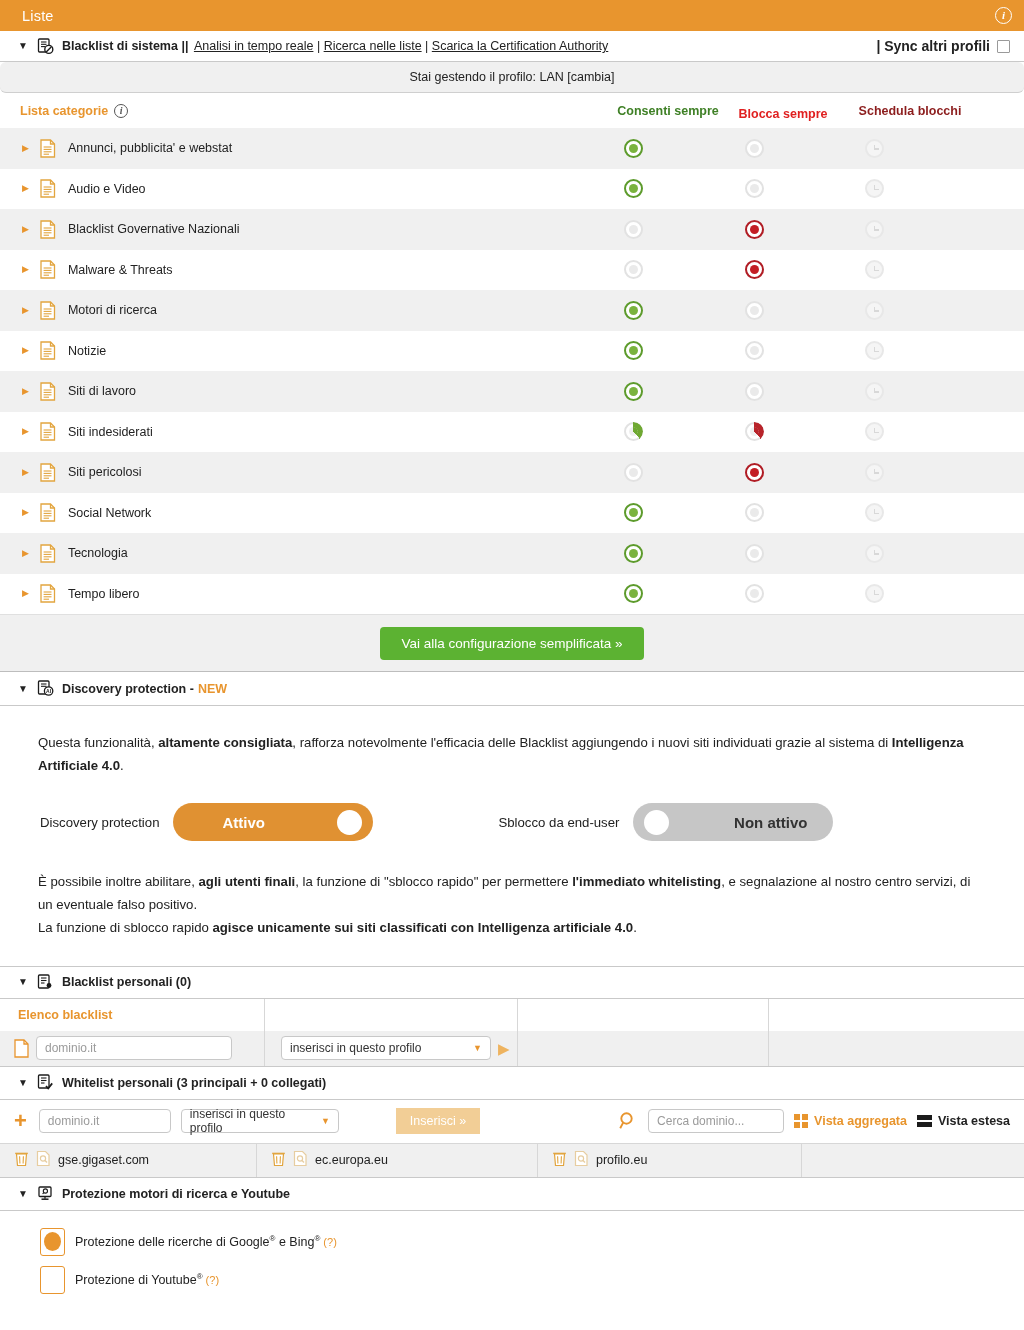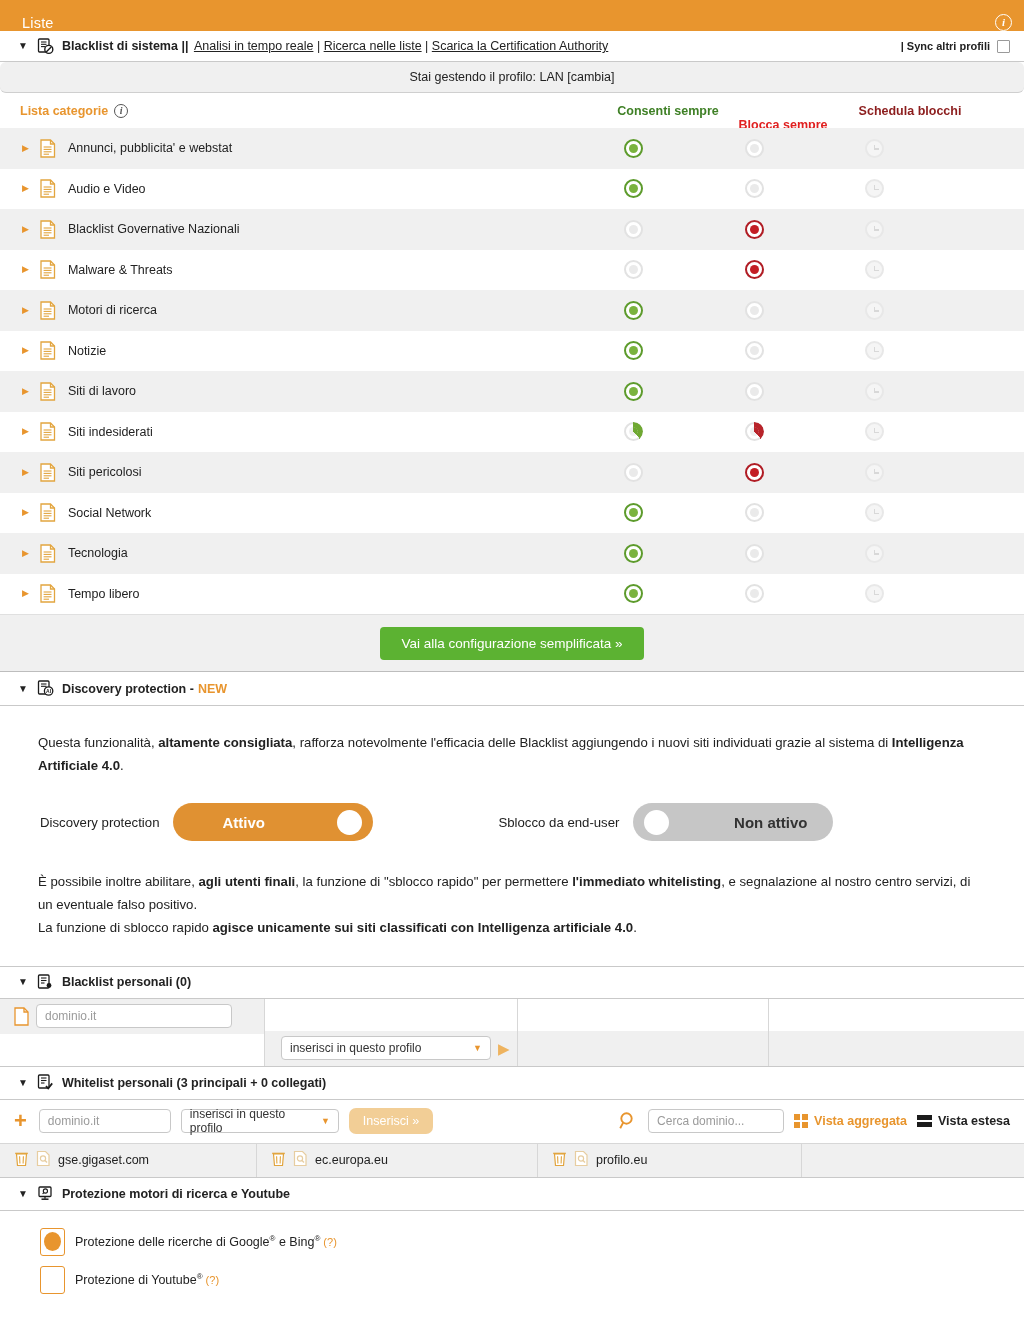--- a/index.html
+++ b/index.html
@@ -15,21 +15,21 @@
     position: relative;
     overflow: hidden;
     background: #fff;
   }
 
   
   .titlebar {
     height: 31px;
     background: #e8952e;
     display: flex;
-    align-items: flex-end;
+    align-items: center;
     padding: 0 12px 0 22px;
     color: #fff;
   }
   .titlebar .title {
     font-size: 14.5px;
     font-weight: 400;
     letter-spacing: .2px;
     flex: 1;
   }
   .info-circle {
@@ -69,21 +69,21 @@
     margin-left: 2px;
   }
   .sec-head .links a {
     color: #222;
     text-decoration: underline;
     font-weight: normal;
   }
   .sec-head .spacer { flex: 1; }
   .sync-wrap {
     display: flex; align-items: center; gap: 7px;
-    font-size: 11px; font-weight: bold;
+    font-size: 14px; font-weight: bold;
   }
   .chkbox {
     width: 13px; height: 13px;
     border: 1px solid #9a9a9a;
     background: #fff;
     border-radius: 1px;
   }
 
   
   .doc-icon { margin-right: 8px; display:inline-flex; }
@@ -374,26 +374,27 @@
     display: flex; align-items: center;
     padding: 0 14px 0 14px;
     gap: 10px;
     border-bottom: 1px solid #d7d7d7;
   }
   .plus { color: #e8952e; font-size: 22px; font-weight: bold; line-height: 1; margin-right: 2px;}
   .ins-btn {
     background: #f2ce96;
     color: #fff;
     border: none;
-    border-radius: 7px;
+    border-radius: 0;
     height: 26px;
     padding: 0 14px;
     font-size: 12.5px;
     font-family: "Liberation Sans", sans-serif;
     cursor: pointer;
+    margin-left: 47px;
   }
   .wl-spacer { flex: 1; }
   .search-ic { display:inline-flex; }
   .view-opt {
     display: flex; align-items: center; gap: 6px;
     font-size: 12.5px; font-weight: bold;
     cursor: pointer;
   }
   .view-opt.agg { color: #e8952e; }
   .view-opt.est { color: #222; }
@@ -488,21 +489,21 @@
   <div class="profile-strip">
     <span>Stai gestendo il profilo:</span>&nbsp;<b>LAN</b>&nbsp;<span class="chg">[cambia]</span>
   </div>
 
   <div class="cat-header" style="position:relative;">
     <span class="lista">
       <span>Lista categorie</span>
       <span class="info-circle dark">i</span>
     </span>
     <span class="colhead col-allow" style="left:668px; top:11px; transform:translateX(-50%);">Consenti sempre</span>
-    <span class="colhead col-block" style="left:783px; top:25px; transform:translateX(-50%);">Blocca sempre</span>
+    <span class="colhead col-block" style="left:783px; top:14px; transform:translateX(-50%);">Blocca sempre</span>
     <span class="colhead col-sched" style="left:910px; top:11px; transform:translateX(-50%);">Schedula blocchi</span>
   </div>
 
   <div id="cat-rows">
       <div class="cat-row alt">
         <span class="tri">▶</span>
         <span class="file-ic">
           <svg width="16" height="19" viewBox="0 0 16 19">
             <path d="M1 1 h9.5 l4 4 v13 h-13.5 z" fill="#fff" stroke="#e2a53f" stroke-width="1.3"></path>
             <path d="M10.5 1 v4 h4" fill="none" stroke="#e2a53f" stroke-width="1.3"></path>
@@ -828,20 +829,21 @@
         <line x1="4" y1="6.5" x2="9.5" y2="6.5" stroke="#1c1c1c" stroke-width="1.1"></line>
         <line x1="4" y1="9" x2="7.5" y2="9" stroke="#1c1c1c" stroke-width="1.1"></line>
         <circle cx="12" cy="11.5" r="2.4" fill="#1c1c1c"></circle>
       </svg>
     </span>
     <span>Blacklist personali (0)</span>
   </div>
 
   <div class="bl-grid">
     <div class="cell">
+      <div class="bl-title-row">Elenco blacklist</div>
       <div class="bl-input-row">
         <span class="pg-icon">
           <svg width="15" height="19" viewBox="0 0 15 19">
             <path d="M1 1 h9 l4 4 v13 h-13 z" fill="#fff" stroke="#e8952e" stroke-width="1.3"></path>
             <path d="M10 1 v4 h4" fill="none" stroke="#e8952e" stroke-width="1.3"></path>
           </svg>
         </span>
         <span class="txt-inp" style="width:196px;">dominio.it</span>
       </div>
     </div>

